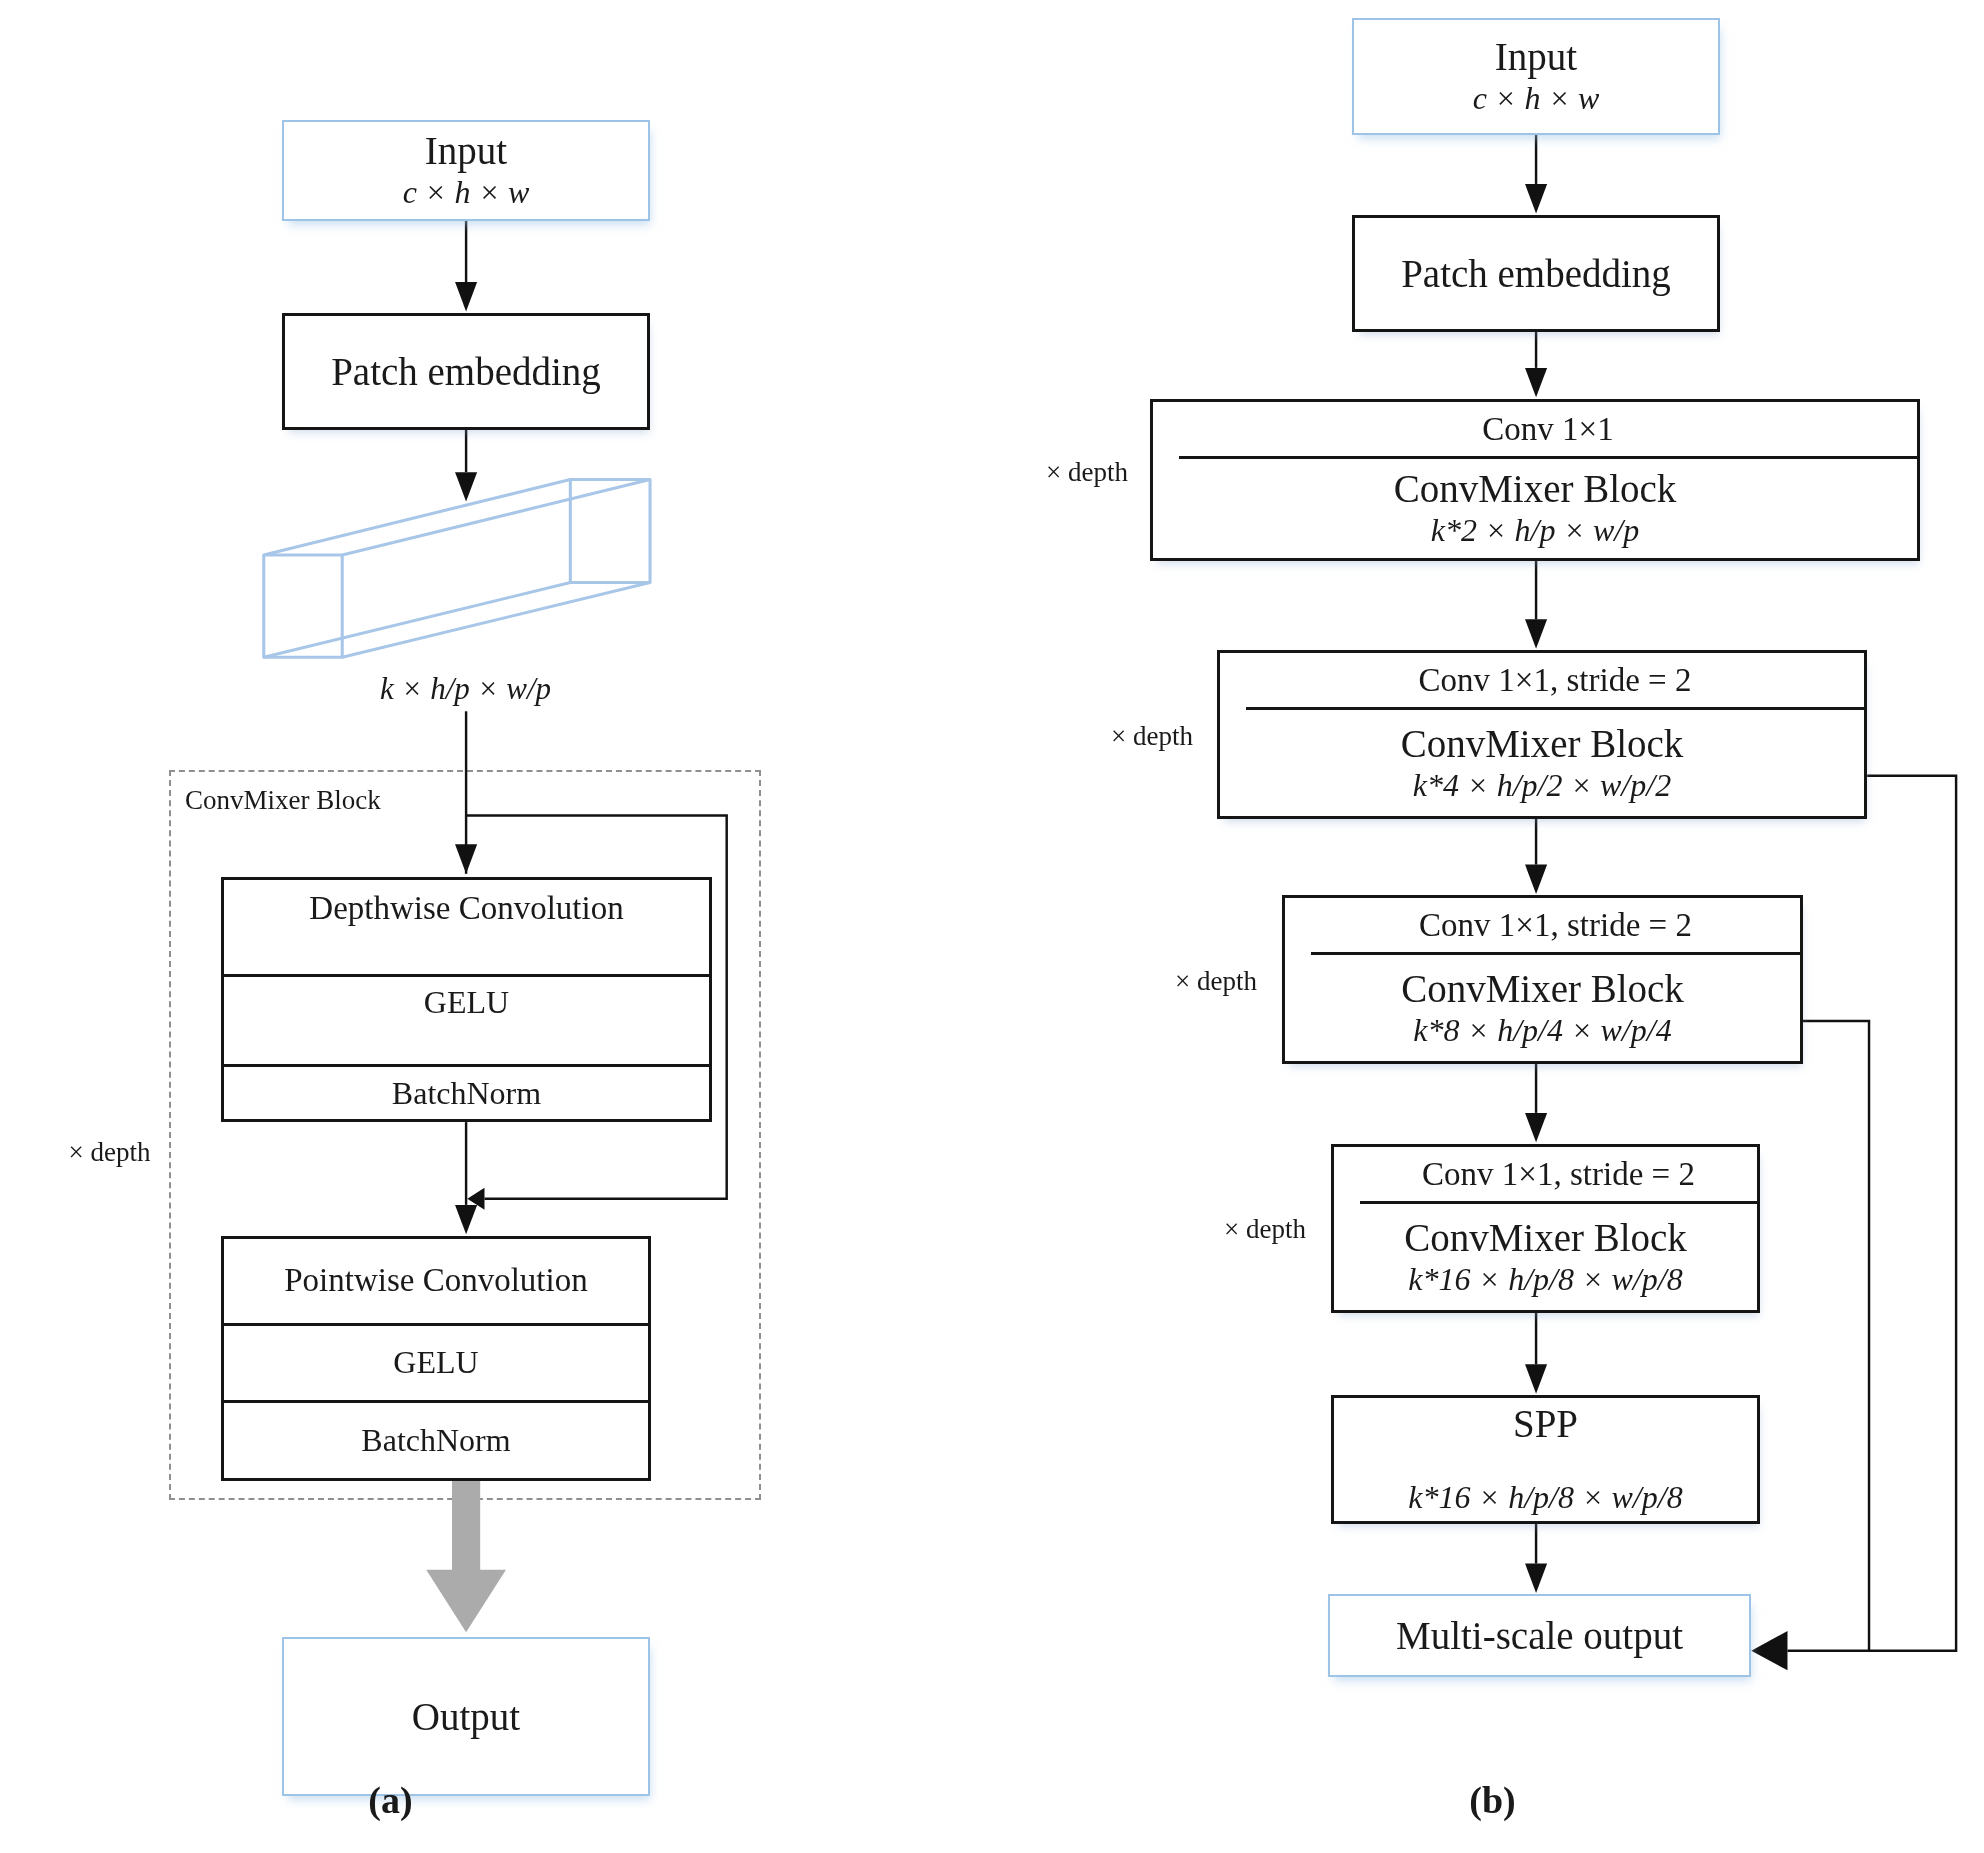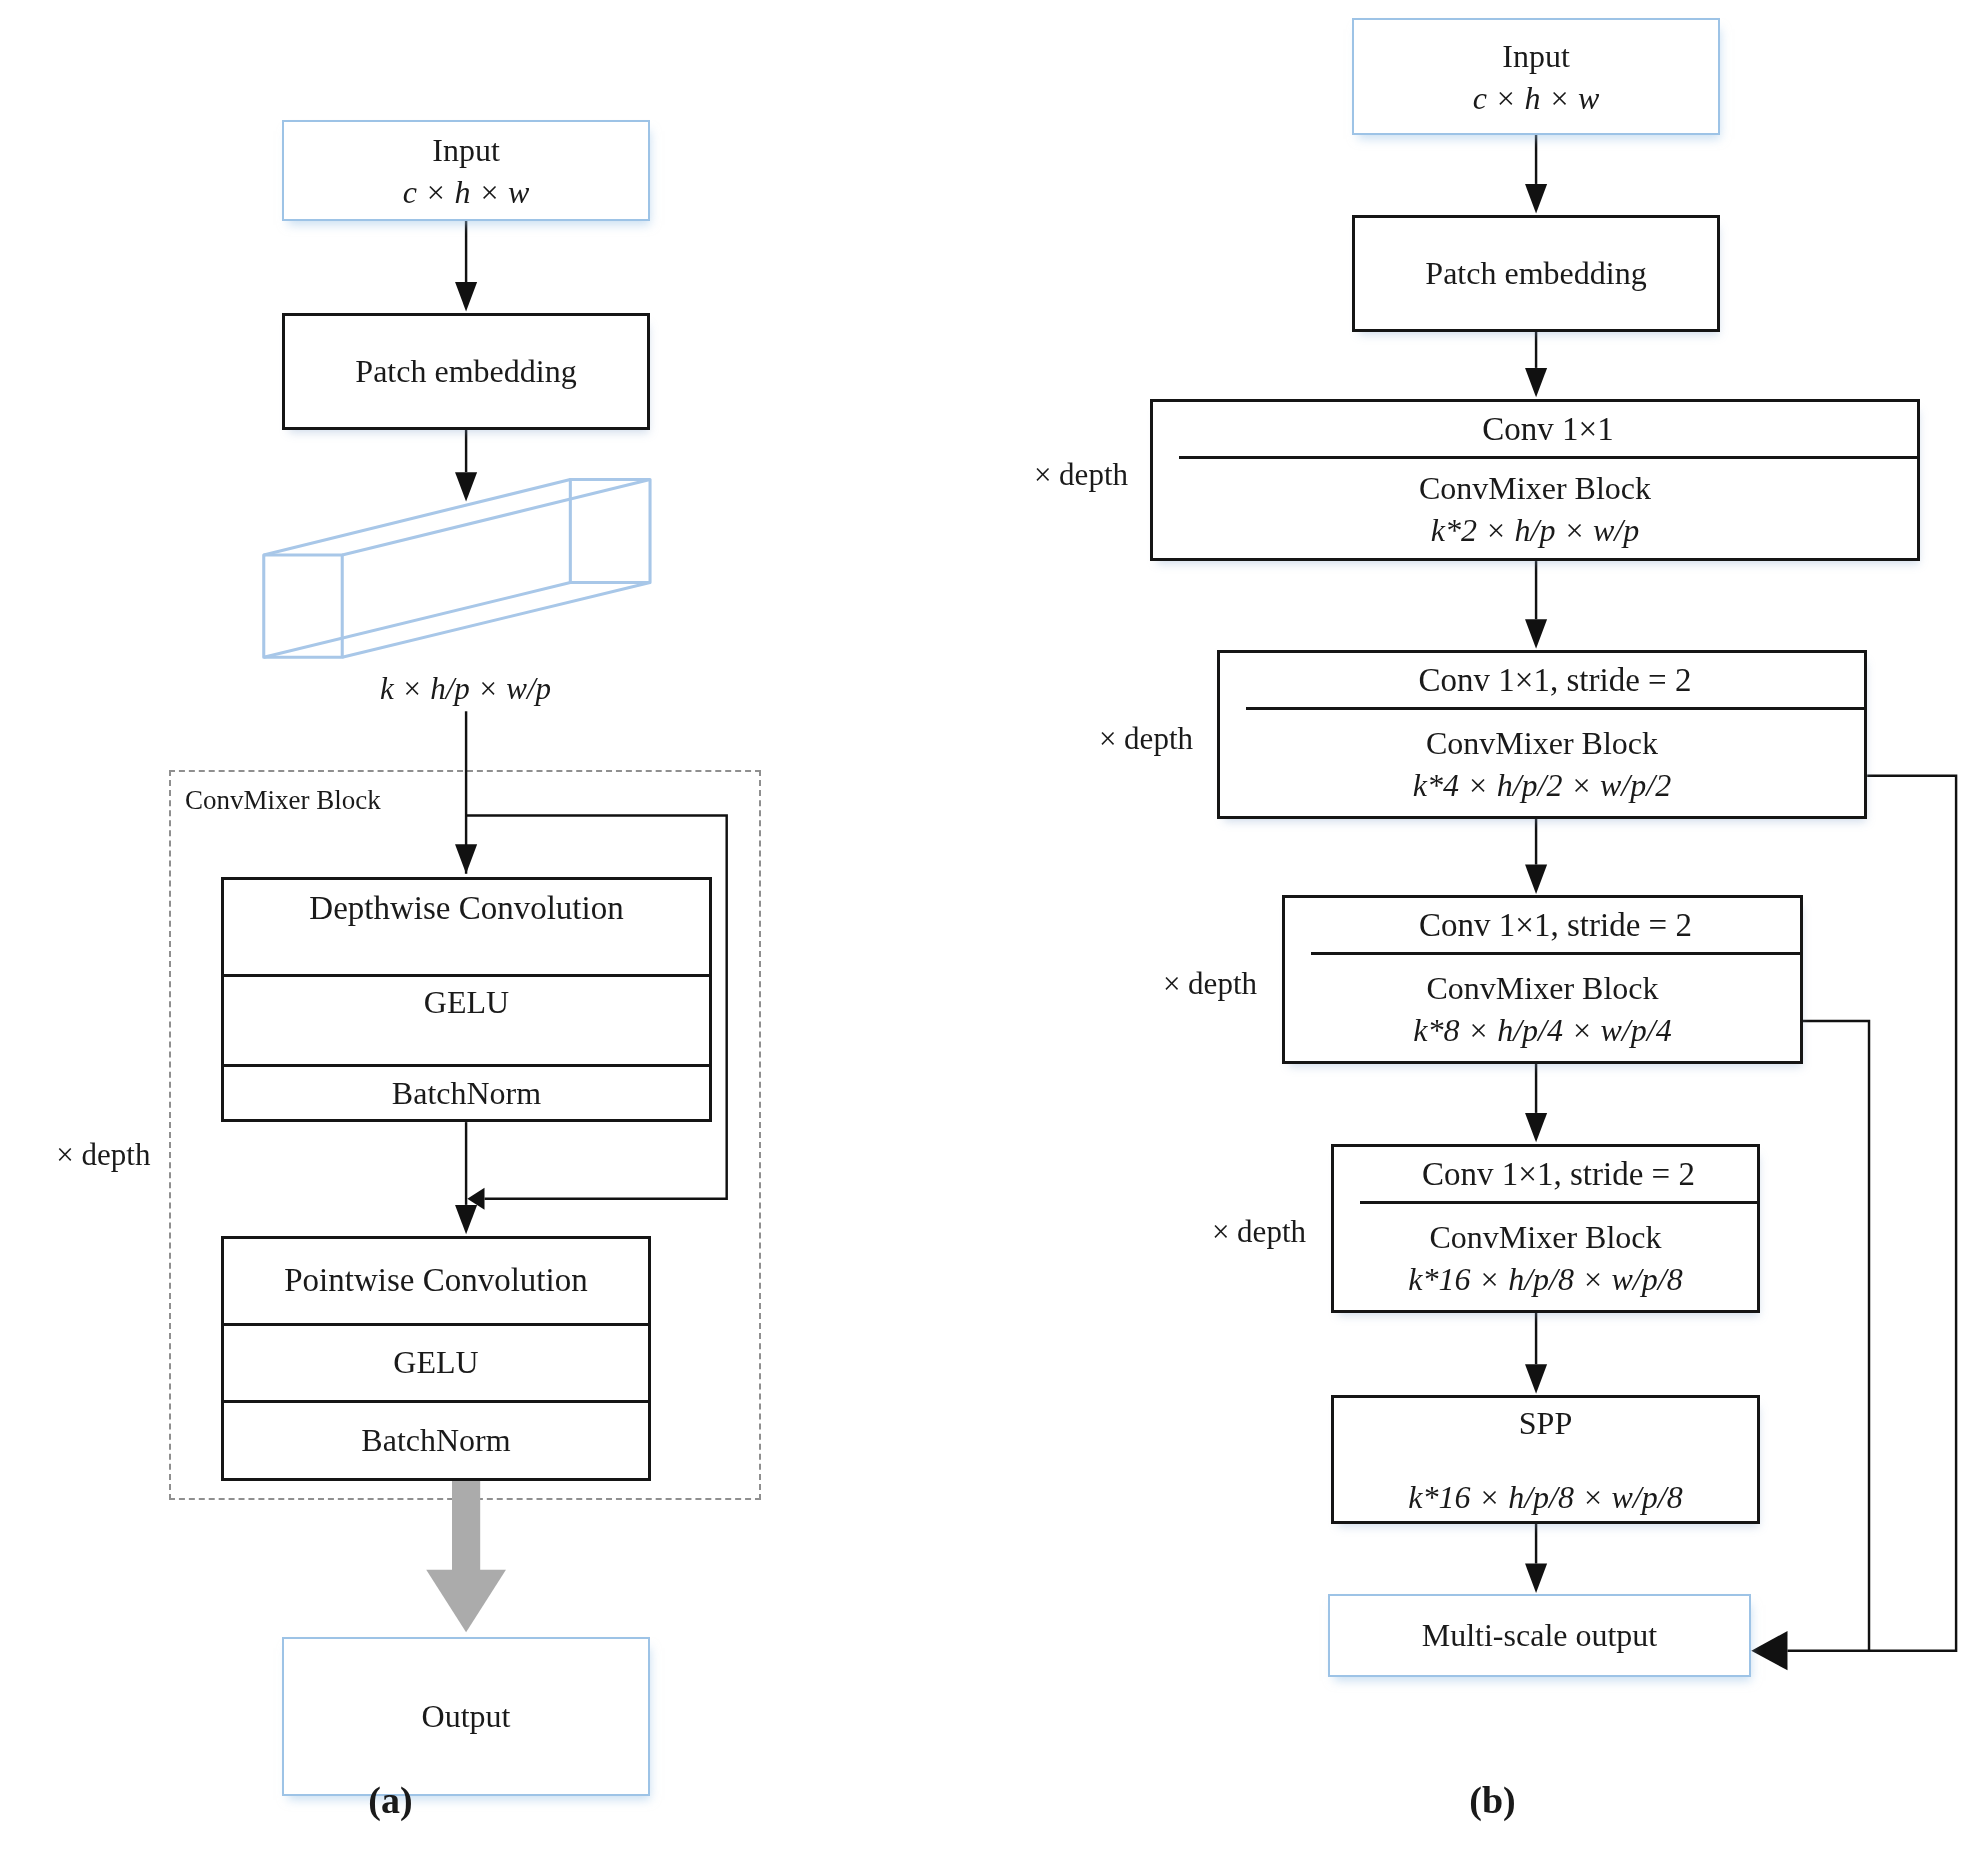--- a/index.html
+++ b/index.html
@@ -27,21 +27,21 @@
     text-align:center;
   }
   .blue {
     border:2.5px solid #9dc3e6;
     box-shadow: 3.1px 7.4px 9.8px -3.1px rgba(157,195,230,0.55);
   }
   .black {
     border:3.1px solid #151515;
     box-shadow: 3.1px 7.4px 8.6px -4.3px rgba(130,160,200,0.35);
   }
-  .t54 { font-size:32px; line-height:43px; }
+  .t54 { font-size:39px; line-height:43px; }
   .dims { font-style:italic; font-size:32px; line-height:40px; }
   .stack {
     position:absolute; z-index:3;
     box-sizing:border-box;
     border:3.1px solid #151515;
     background:#ffffff;
     display:flex; flex-direction:column;
   }
   .stack .row {
     flex:1; display:flex; align-items:center; justify-content:center;
@@ -66,21 +66,21 @@
   }
   .stage .body-rows {
     flex:1; display:flex; flex-direction:column;
     align-items:center; justify-content:center;
   }
   .label {
     position:absolute; z-index:3;
     white-space:nowrap;
   }
   .cm-label { font-size:27px; }
-  .depth { font-size:31px; text-align:right; }
+  .depth { font-size:27px; text-align:right; }
   .tensor-dims { font-style:italic; font-size:31px; text-align:center; }
   .caption { position:absolute; z-index:3; font-weight:bold; font-size:38px; text-align:center; }
 </style>
 </head>
 <body>
 
 <div class="canvas">
 
   <div class="dashedbox" style="left:169px; top:770px; width:592px; height:730px;"></div>
 

